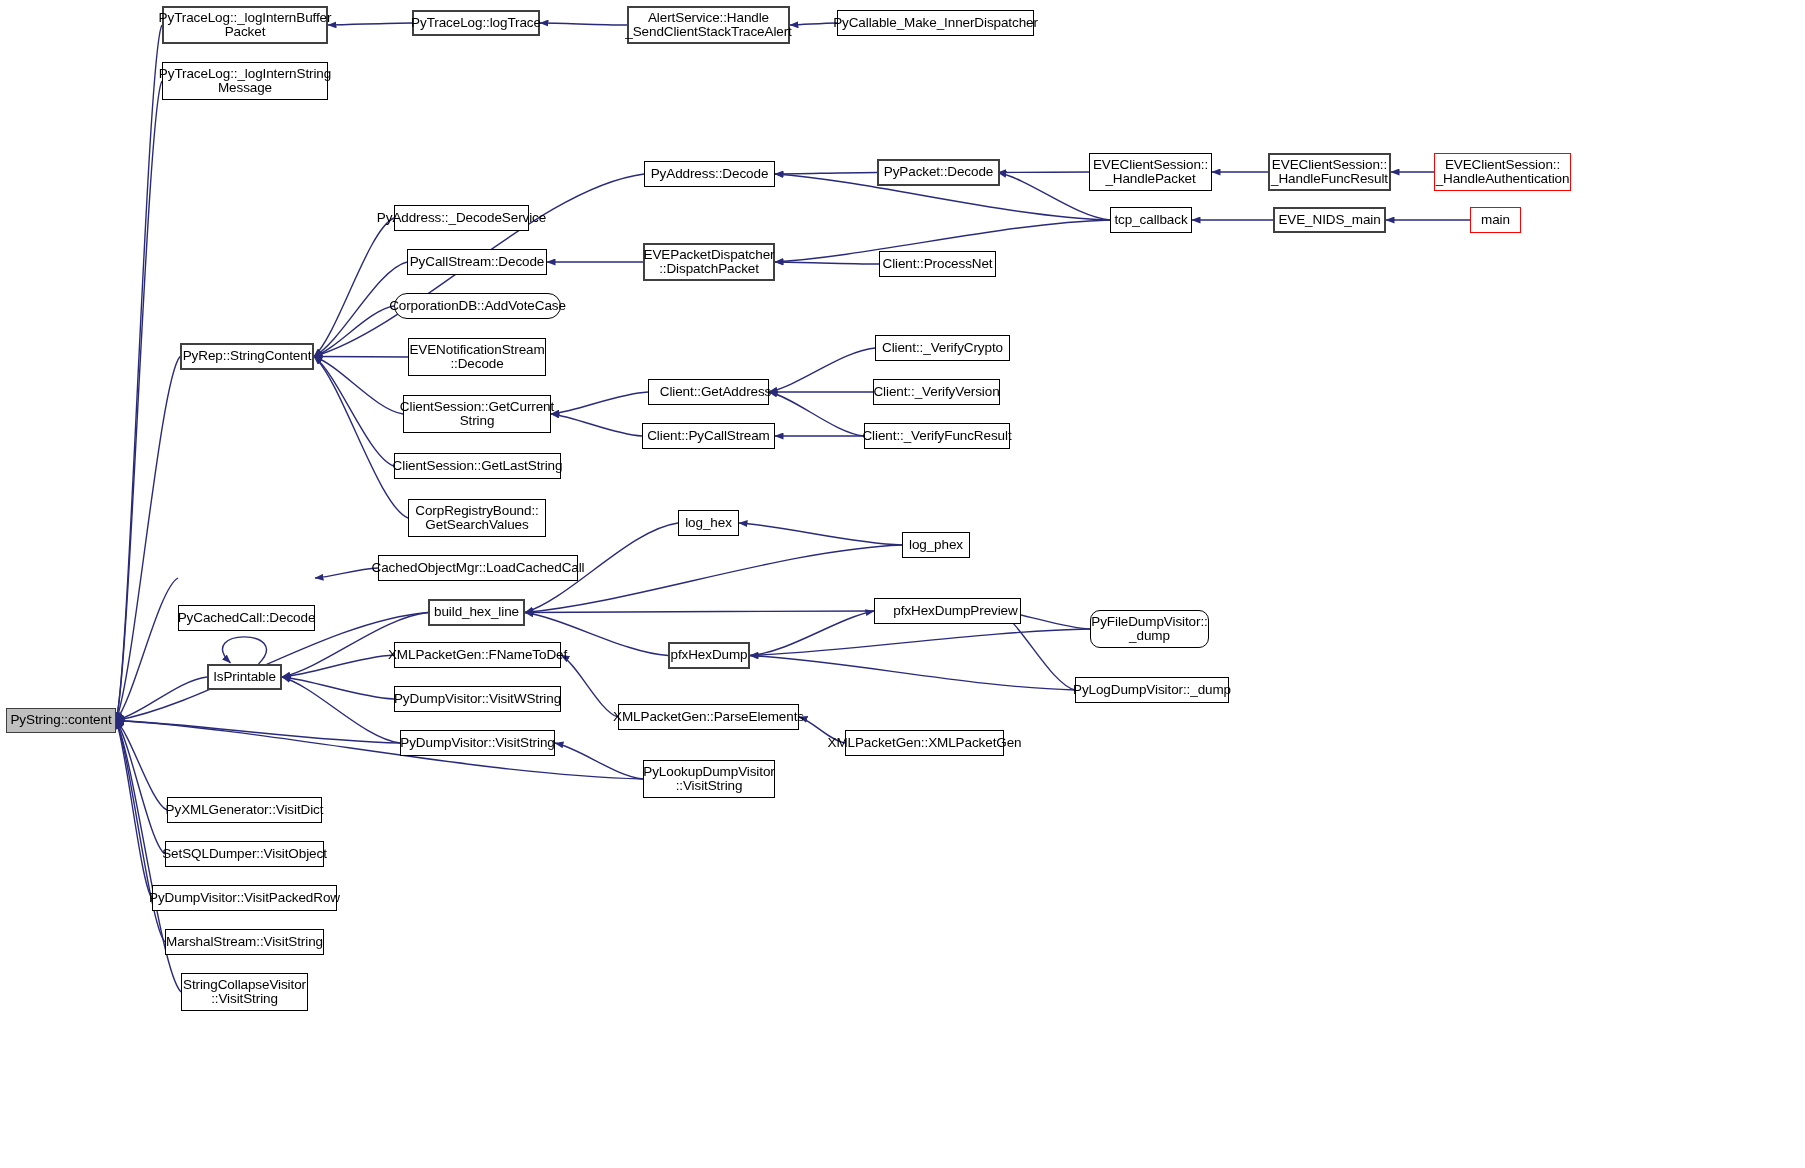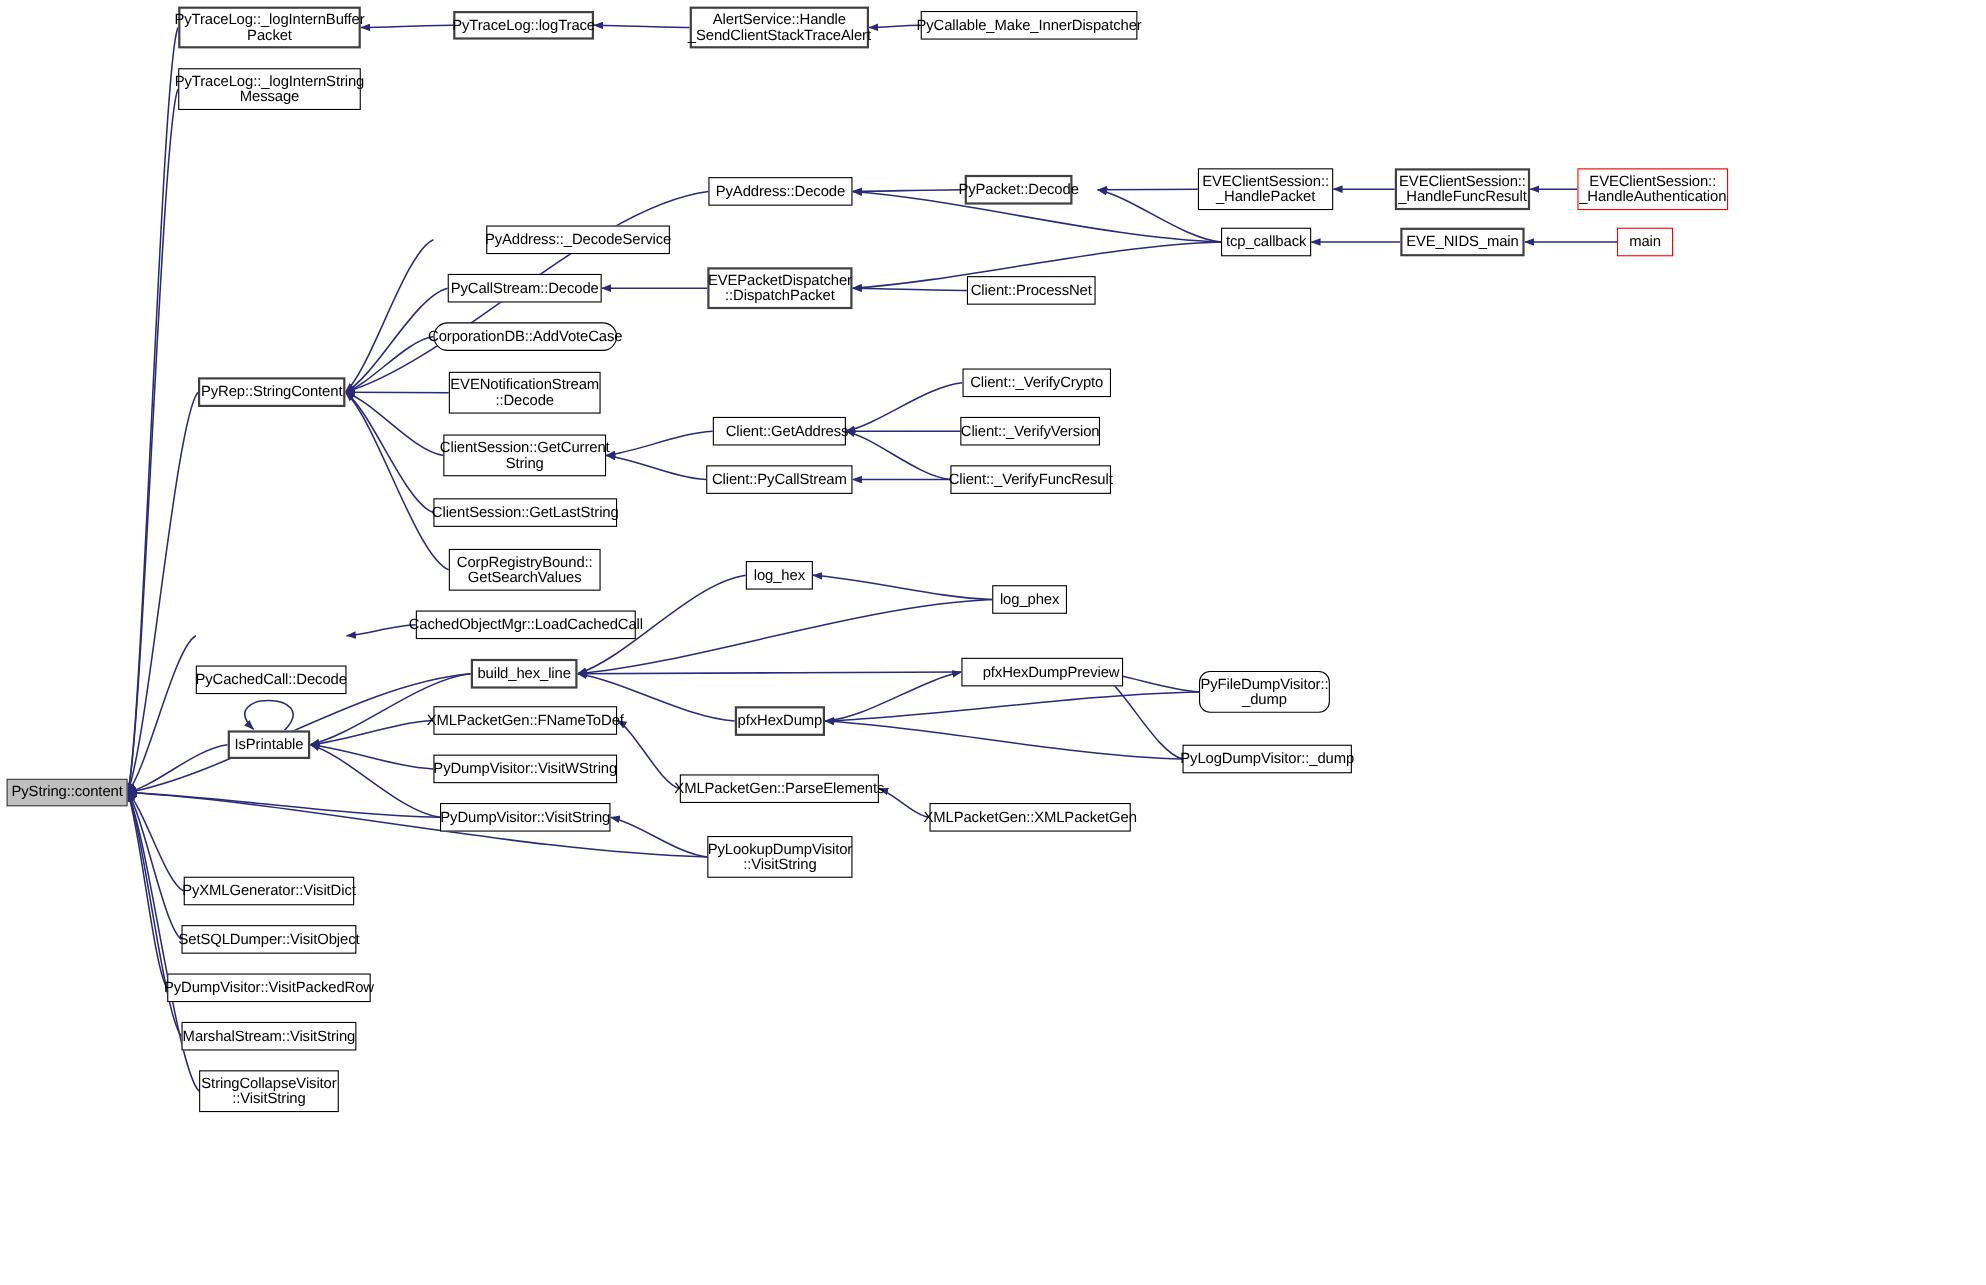--- a/index.html
+++ b/index.html
@@ -119,28 +119,28 @@
   <div id="nodes">
       <div class="node thick" style="left: 162px; top: 6px; width: 166px; height: 38px;">PyTraceLog::_logInternBuffer
 Packet</div>
       <div class="node thick" style="left: 412px; top: 10px; width: 128px; height: 26px;">PyTraceLog::logTrace</div>
       <div class="node thick" style="left: 627px; top: 6px; width: 163px; height: 38px;">AlertService::Handle
 _SendClientStackTraceAlert</div>
       <div class="node" style="left: 837px; top: 10px; width: 197px; height: 26px;">PyCallable_Make_InnerDispatcher</div>
       <div class="node" style="left: 162px; top: 62px; width: 166px; height: 38px;">PyTraceLog::_logInternString
 Message</div>
       <div class="node" style="left: 644px; top: 161px; width: 131px; height: 26px;">PyAddress::Decode</div>
-      <div class="node thick" style="left: 877px; top: 159px; width: 98px; height: 27px;">PyPacket::Decode</div>
+      <div class="node thick" style="left: 877px; top: 159px; width: 123px; height: 27px;">PyPacket::Decode</div>
       <div class="node" style="left: 1089px; top: 153px; width: 123px; height: 38px;">EVEClientSession::
 _HandlePacket</div>
       <div class="node thick" style="left: 1268px; top: 153px; width: 123px; height: 38px;">EVEClientSession::
 _HandleFuncResult</div>
       <div class="node red" style="left: 1434px; top: 153px; width: 137px; height: 38px;">EVEClientSession::
 _HandleAuthentication</div>
-      <div class="node" style="left: 394px; top: 205px; width: 167px; height: 26px; margin-left: 48px;">PyAddress::_DecodeService</div>
+      <div class="node" style="left: 394px; top: 205px; width: 135px; height: 26px;">PyAddress::_DecodeService</div>
       <div class="node" style="left: 1110px; top: 207px; width: 82px; height: 26px;">tcp_callback</div>
       <div class="node thick" style="left: 1273px; top: 207px; width: 113px; height: 26px;">EVE_NIDS_main</div>
       <div class="node red" style="left: 1470px; top: 207px; width: 51px; height: 26px;">main</div>
       <div class="node" style="left: 407px; top: 249px; width: 140px; height: 26px;">PyCallStream::Decode</div>
       <div class="node thick" style="left: 643px; top: 243px; width: 132px; height: 38px;">EVEPacketDispatcher
 ::DispatchPacket</div>
       <div class="node" style="left: 879px; top: 251px; width: 117px; height: 26px;">Client::ProcessNet</div>
       <div class="node" style="left: 394px; top: 293px; width: 167px; height: 26px; border-radius: 13px;">CorporationDB::AddVoteCase</div>
       <div class="node thick" style="left: 180px; top: 343px; width: 134px; height: 27px;">PyRep::StringContent</div>
       <div class="node" style="left: 408px; top: 338px; width: 138px; height: 38px;">EVENotificationStream
@@ -164,21 +164,21 @@
       <div class="node" style="left: 1090px; top: 610px; width: 119px; height: 38px; border-radius: 10px;">PyFileDumpVisitor::
 _dump</div>
       <div class="node" style="left: 394px; top: 642px; width: 167px; height: 26px;">XMLPacketGen::FNameToDef</div>
       <div class="node thick" style="left: 668px; top: 642px; width: 82px; height: 27px;">pfxHexDump</div>
       <div class="node thick" style="left: 207px; top: 664px; width: 75px; height: 26px;">IsPrintable</div>
       <div class="node" style="left: 1075px; top: 677px; width: 154px; height: 26px;">PyLogDumpVisitor::_dump</div>
       <div class="node" style="left: 394px; top: 686px; width: 167px; height: 26px;">PyDumpVisitor::VisitWString</div>
       <div class="node" style="left: 618px; top: 704px; width: 181px; height: 26px;">XMLPacketGen::ParseElements</div>
       <div class="node current" style="left: 6px; top: 708px; width: 110px; height: 25px;">PyString::content</div>
       <div class="node" style="left: 400px; top: 730px; width: 155px; height: 26px;">PyDumpVisitor::VisitString</div>
-      <div class="node" style="left: 845px; top: 730px; width: 183px; height: 26px;">XMLPacketGen::XMLPacketGen</div>
+      <div class="node" style="left: 845px; top: 730px; width: 159px; height: 26px;">XMLPacketGen::XMLPacketGen</div>
       <div class="node" style="left: 643px; top: 760px; width: 132px; height: 38px;">PyLookupDumpVisitor
 ::VisitString</div>
       <div class="node" style="left: 167px; top: 797px; width: 155px; height: 26px;">PyXMLGenerator::VisitDict</div>
       <div class="node" style="left: 165px; top: 841px; width: 159px; height: 26px;">SetSQLDumper::VisitObject</div>
       <div class="node" style="left: 152px; top: 885px; width: 185px; height: 26px;">PyDumpVisitor::VisitPackedRow</div>
       <div class="node" style="left: 165px; top: 929px; width: 159px; height: 26px;">MarshalStream::VisitString</div>
       <div class="node" style="left: 181px; top: 973px; width: 127px; height: 38px;">StringCollapseVisitor
 ::VisitString</div>
     </div>
 </div>

